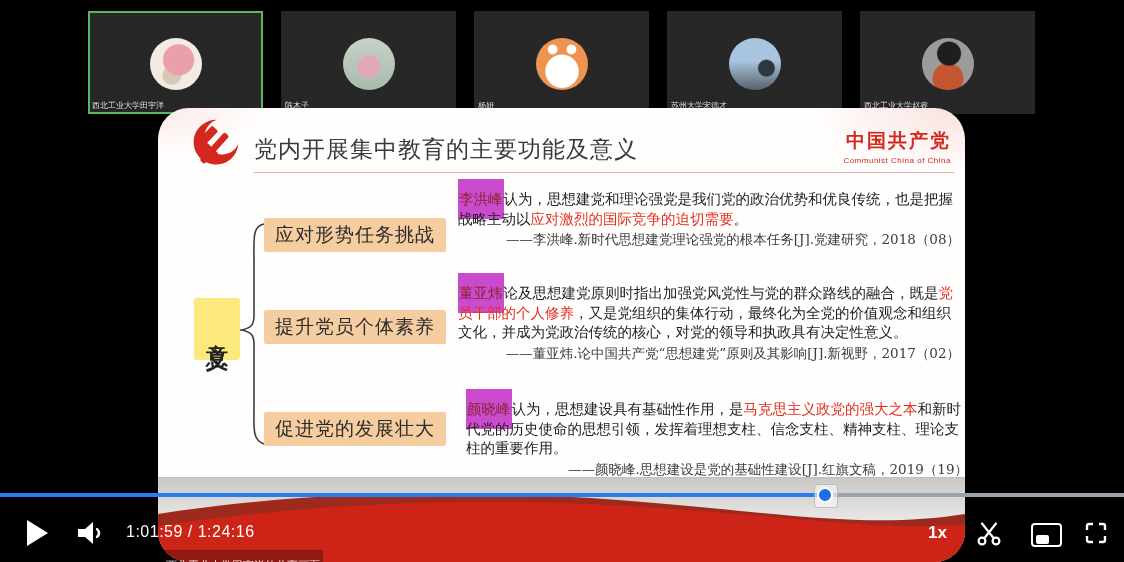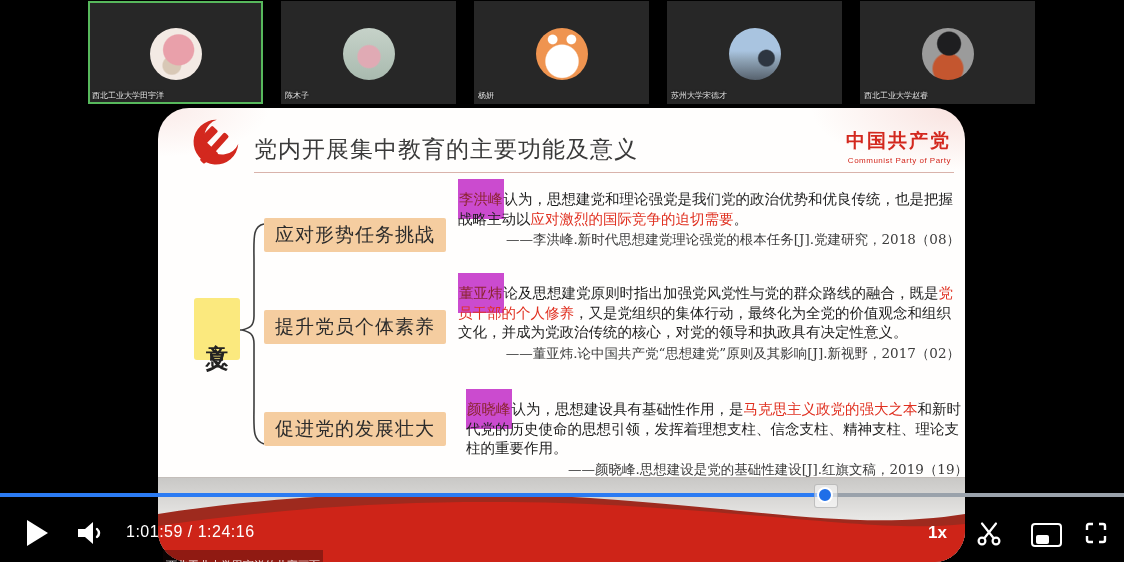--- a/index.html
+++ b/index.html
@@ -1,21 +1,21 @@
 <!DOCTYPE html>
 <html><head>
 <meta charset="utf-8">
 <style>
   html,body{margin:0;padding:0;background:#000;}
   .screen{position:relative;width:1124px;height:562px;background:#000;overflow:hidden;
           font-family:"Liberation Sans","DejaVu Sans",sans-serif;}
 
   
   .strip{position:absolute;left:0;top:0;width:1124px;height:105px;background:#000;}
-  .tile{position:absolute;top:1px;height:103px;width:175px;background:#272727;}
+  .tile{position:absolute;top:11px;height:103px;width:175px;background:#272727;}
   .tile.active{box-shadow:inset 0 0 0 2px #57b85c;}
   .avatar{position:absolute;left:50%;top:27px;margin-left:-26px;width:52px;height:52px;border-radius:50%;}
   .av1{background:radial-gradient(circle at 55% 42%,#e9a0aa 0 36%,rgba(233,160,170,0) 39%),
         radial-gradient(circle at 42% 72%,#d8c8b6 0 18%,rgba(216,200,182,0) 21%),#f3eae4;}
   .av2{background:radial-gradient(circle at 50% 55%,#e0aab4 0 28%,rgba(224,170,180,0) 32%),
         linear-gradient(180deg,#c6d2c9,#a9baaf);}
   .av3{background:radial-gradient(circle at 50% 64%,#ffffff 0 38%,rgba(255,255,255,0) 41%),
         radial-gradient(circle at 32% 22%,#fff 0 8%,rgba(255,255,255,0) 10%),
         radial-gradient(circle at 68% 22%,#fff 0 8%,rgba(255,255,255,0) 10%),#ef9450;}
   .av4{background:radial-gradient(circle at 72% 58%,#2e3641 0 16%,rgba(46,54,65,0) 19%),
@@ -113,21 +113,21 @@
         <path fill="#d3281e" d="M33,4 A24,24 0 1 0 56,30 A19,19 0 1 1 33,4 Z"></path>
         <rect x="27" y="14" width="7" height="40" rx="2" fill="#d3281e" transform="rotate(42 30 34)"></rect>
         <rect x="14" y="16" width="20" height="9" rx="1.5" fill="#d3281e" transform="rotate(-46 24 20)"></rect>
         <rect x="21" y="20" width="5" height="26" fill="#d3281e" transform="rotate(-46 23 33)"></rect>
       </svg>
     </span>
     <div class="slide-title">党内开展集中教育的主要功能及意义</div>
     <div class="title-rule"></div>
     <div class="brand">
       <div class="brand-cn">中国共产党</div>
-      <div class="brand-en">Communist Party of Party</div>
+      <div class="brand-en">Communist China of China</div>
     </div>
 
     <div class="root-box">意义</div>
     <span class="brace">
       <svg width="26" height="232" viewBox="0 0 26 232">
         <path d="M24,6 C12,8 14,22 14,44 L14,98 C14,108 10,110 2,112 C10,114 14,116 14,126 L14,188 C14,210 12,222 24,226" fill="none" stroke="#3d3d3d" stroke-width="1.6"></path>
         <path d="M-2,112 L2,112" stroke="#3d3d3d" stroke-width="1.6"></path>
       </svg>
     </span>
     <div class="branch-box bb0">应对形势任务挑战</div>

